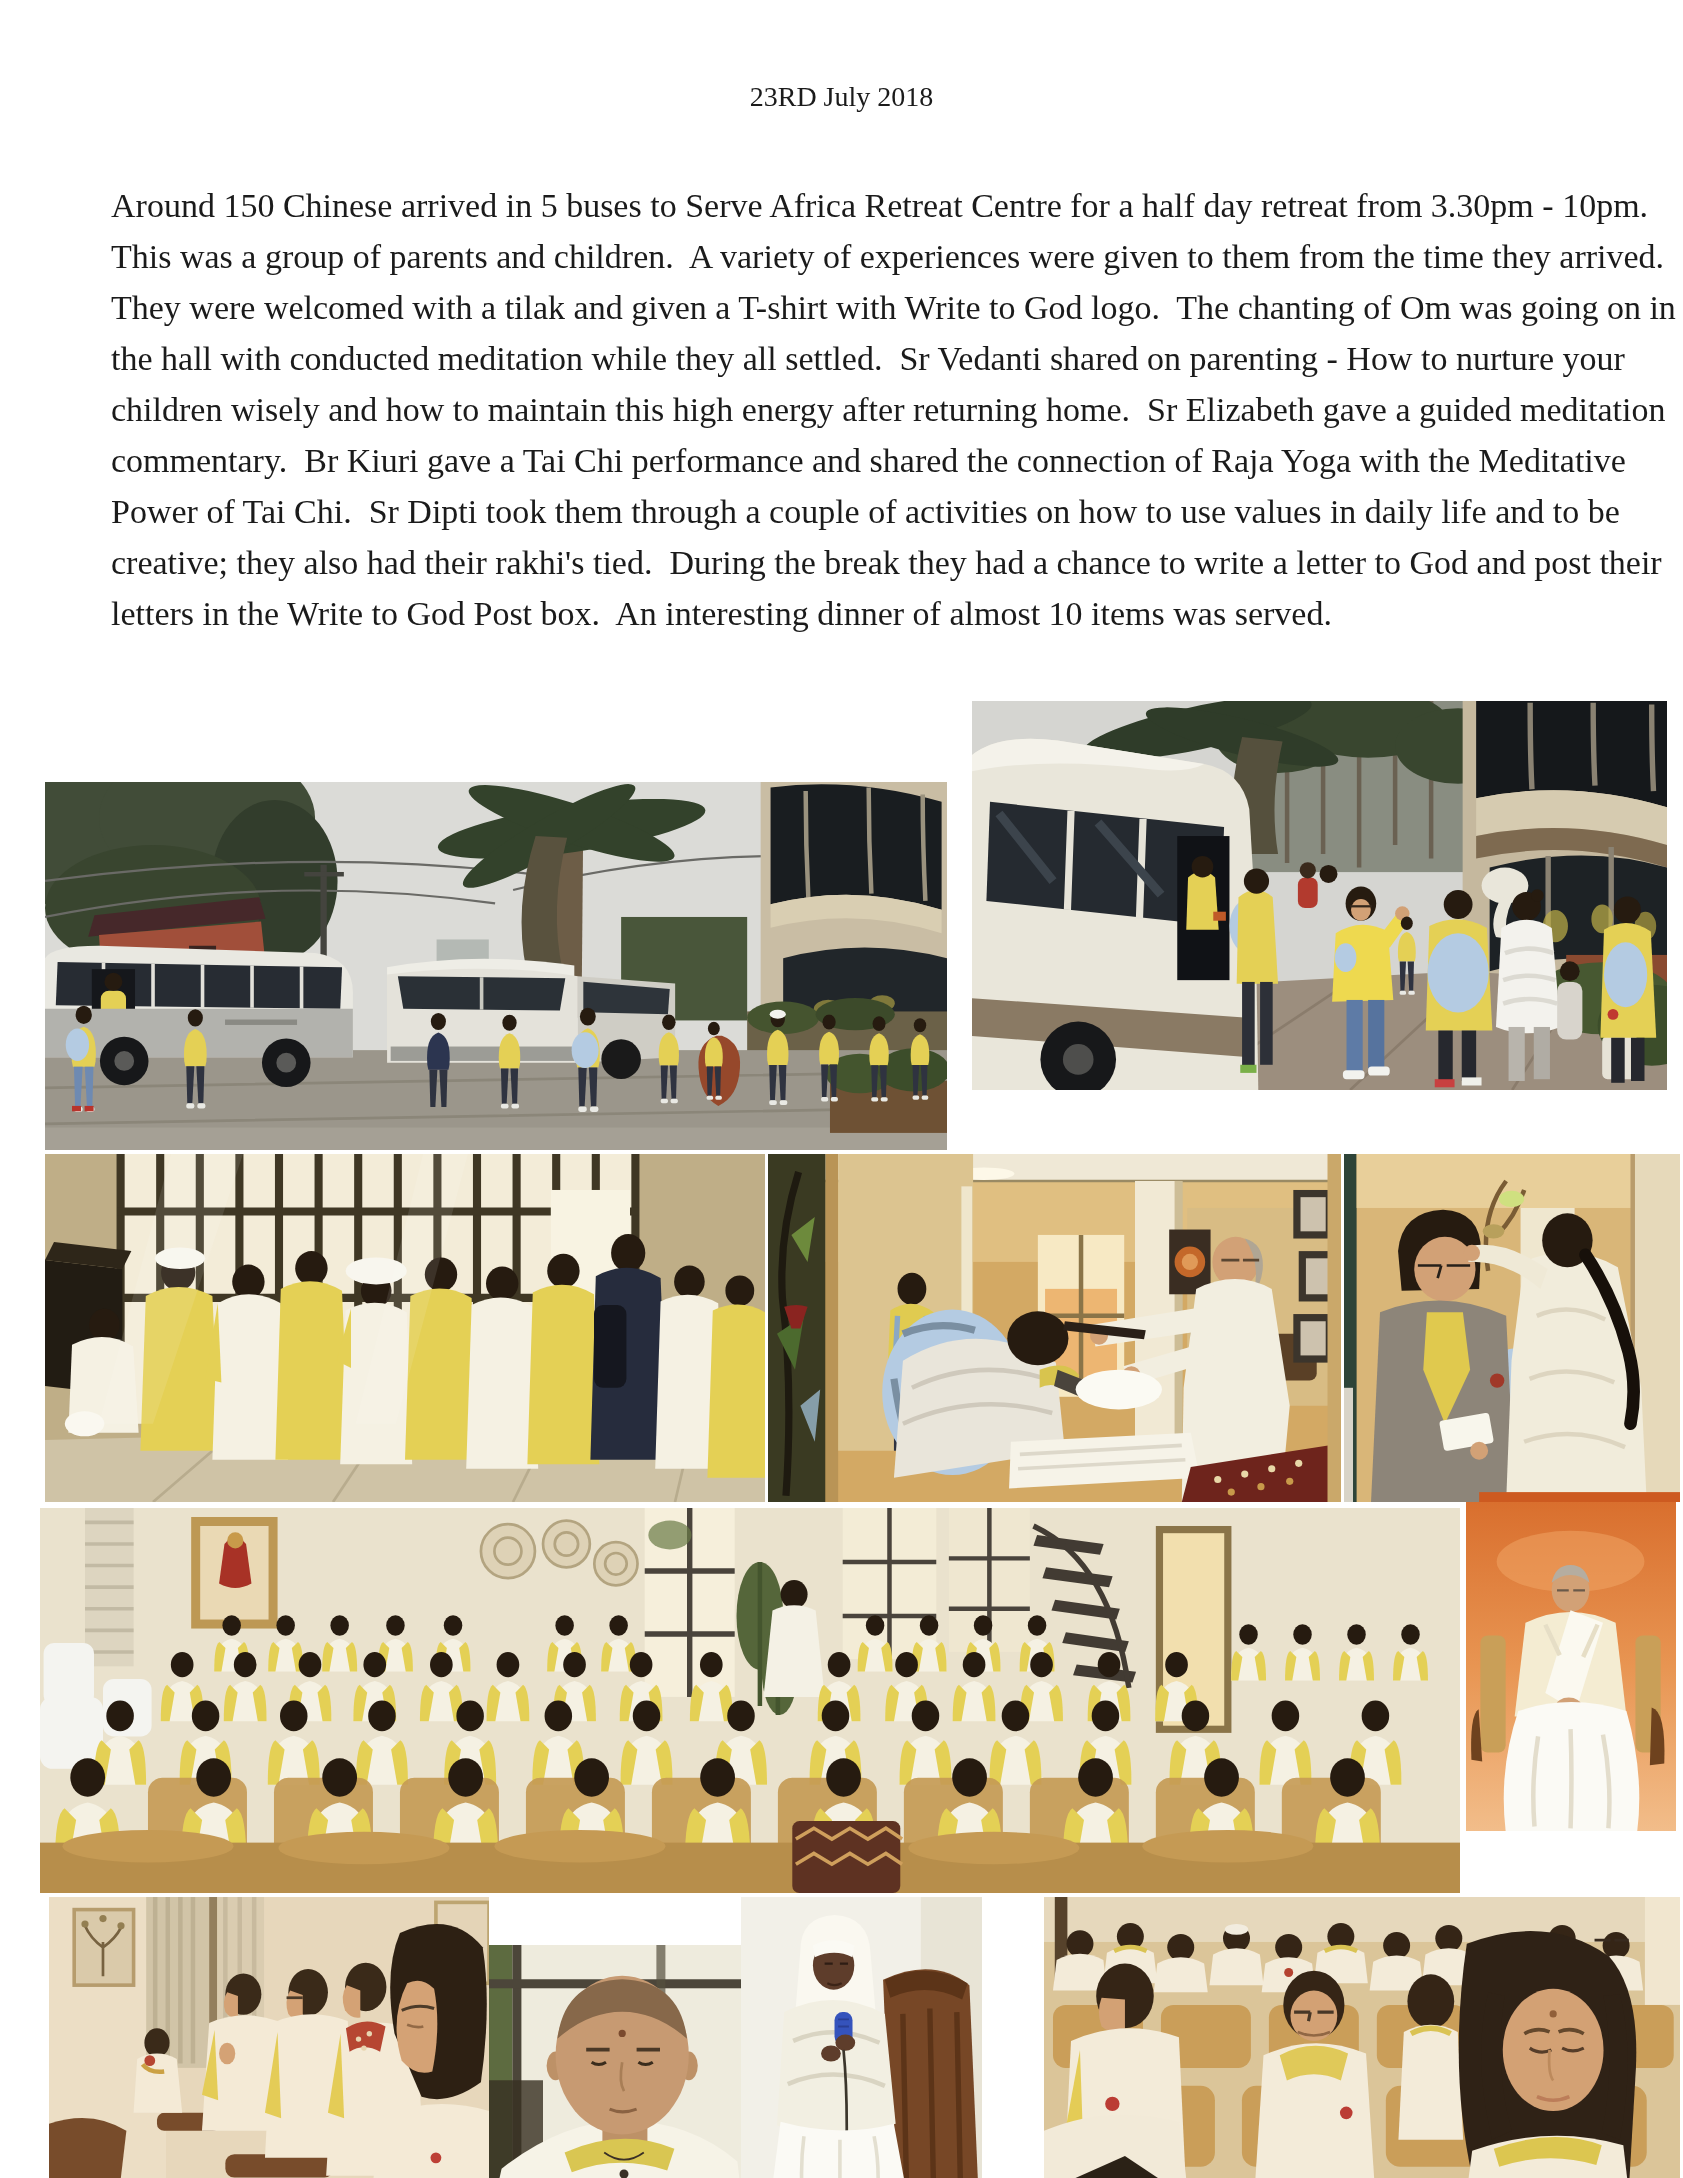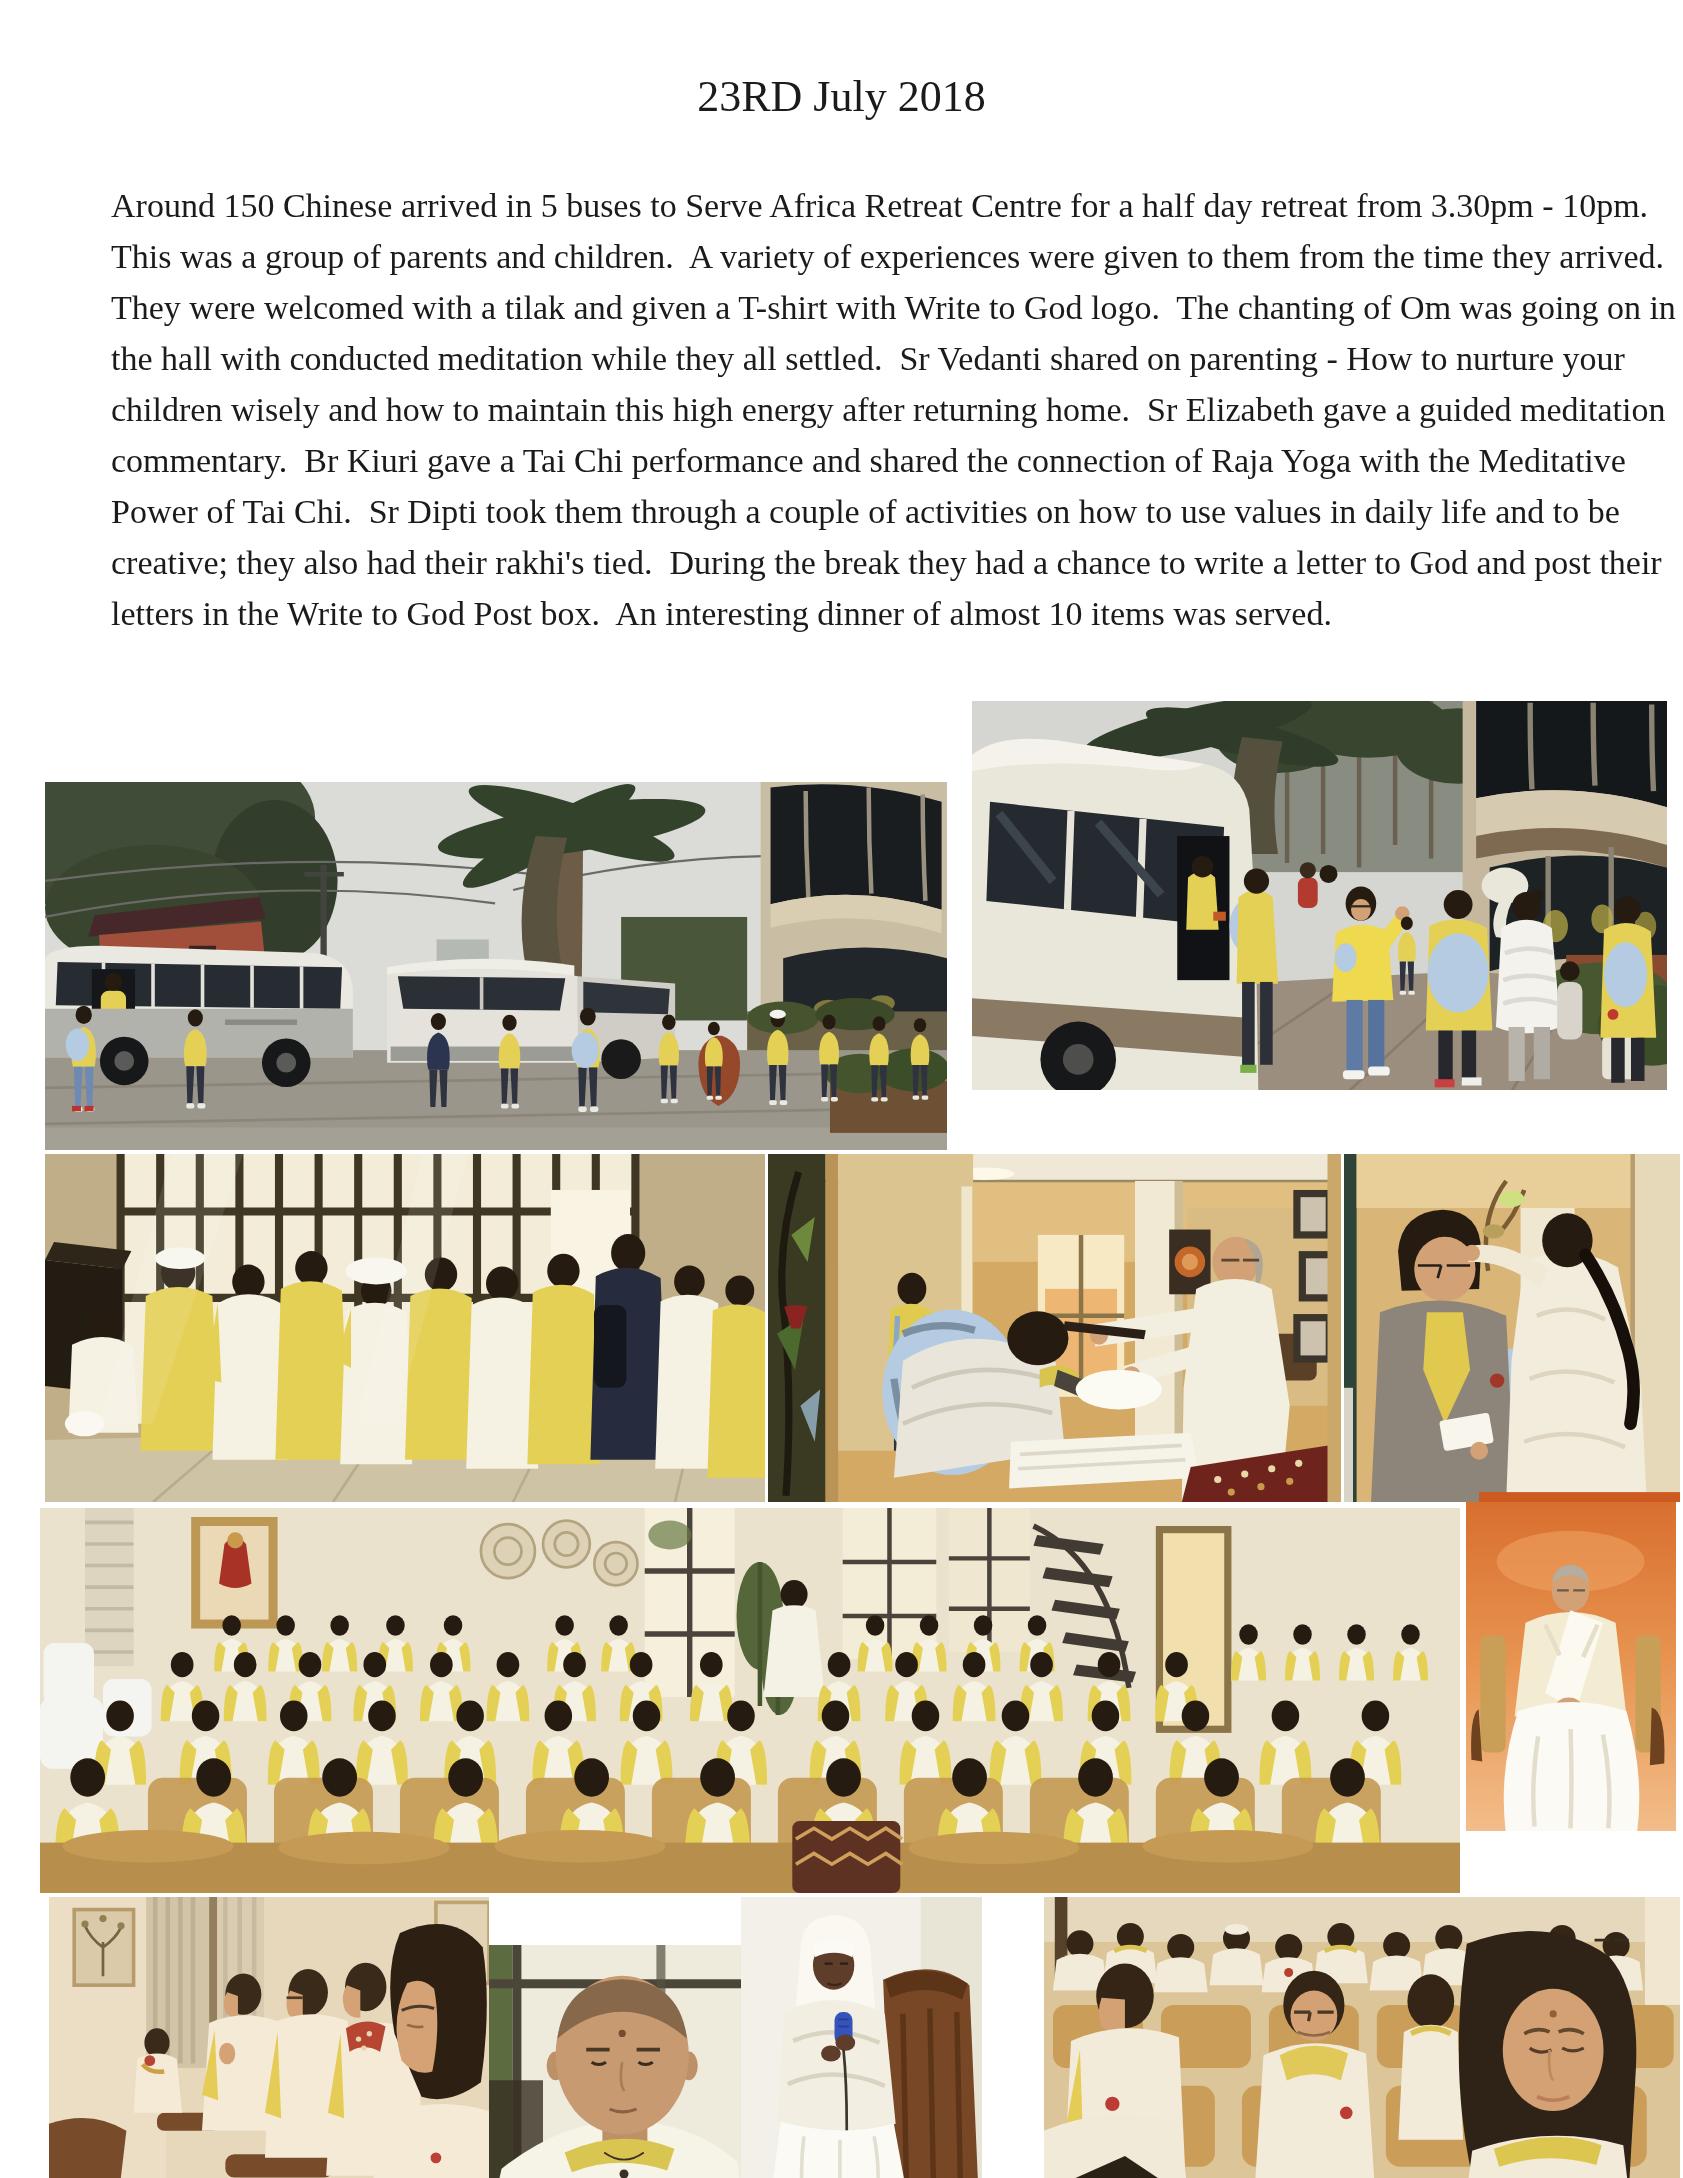--- a/index.html
+++ b/index.html
@@ -1,20 +1,20 @@
 <!DOCTYPE html>
 <html style="font-size:14.4px"><head>
 <meta charset="utf-8">
 <style>
   html,body{margin:0;padding:0;background:#ffffff;}
   .page{position:relative;width:1683px;height:2178px;background:#ffffff;overflow:hidden;
         font-family:"Liberation Serif", serif;color:#1b1b1b;}
   .doc-header{position:absolute;top:72px;left:0;width:100%;text-align:center;line-height:49px;}
   .doc-title{font-size:37px;letter-spacing:0.5px;}
-  .doc-subtitle{font-size:44px;}
+  .doc-subtitle{font-size:28px;}
   .doc-body{position:absolute;top:180px;left:63px;width:1566px;font-size:34px;line-height:51px;
             white-space:pre-wrap;margin-left:48px;}
   .ph{position:absolute;overflow:hidden;background:#d8d4c8;}
   .ph svg{display:block;width:100%;height:100%;}
   #p1{left:4.5px;top:768px;width:902px;height:368px;}
   #p2{left:932px;top:687px;width:695px;height:389px;}
   #p3{left:4.5px;top:1140px;width:720px;height:348px;}
   #p4{left:728px;top:1140px;width:573px;height:348px;}
   #p5{left:1304px;top:1140px;width:336px;height:348px;}
   #p6{left:0;top:1494px;width:1420px;height:385px;}

